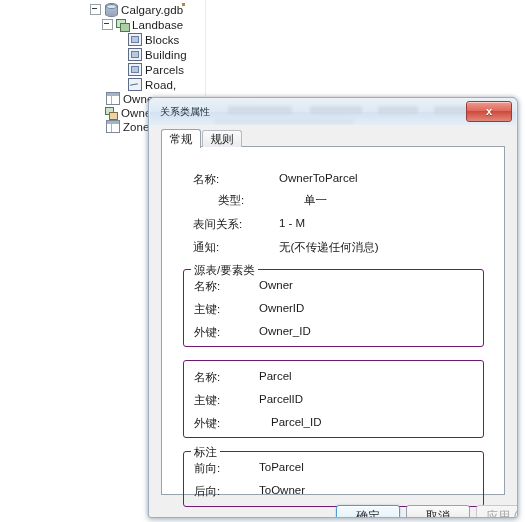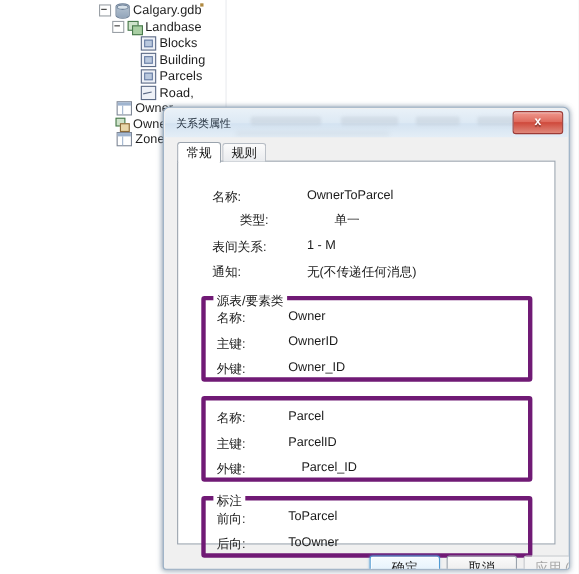--- a/index.html
+++ b/index.html
@@ -343,21 +343,21 @@
     position: absolute;
     top: 0;
     font-size: 11.5px;
     color: #1a1a1a;
     font-family: "Liberation Sans", sans-serif;
   }
 
   
   .groupbox {
     position: absolute;
-    border: 4px solid #701a75;
+    border: 1px solid #701a75;
     border-radius: 3px;
     box-sizing: border-box;
     background: transparent;
   }
   .group-title {
     position: absolute;
     left: 7px;
     top: -7px;
     background: #ffffff;
     padding: 0 3px;

